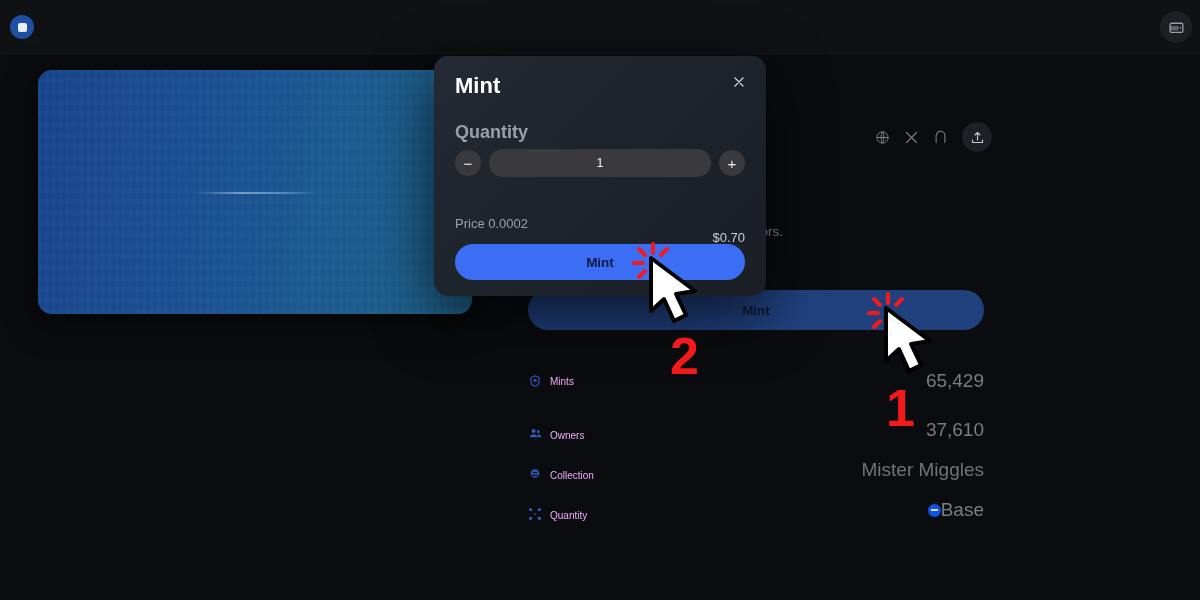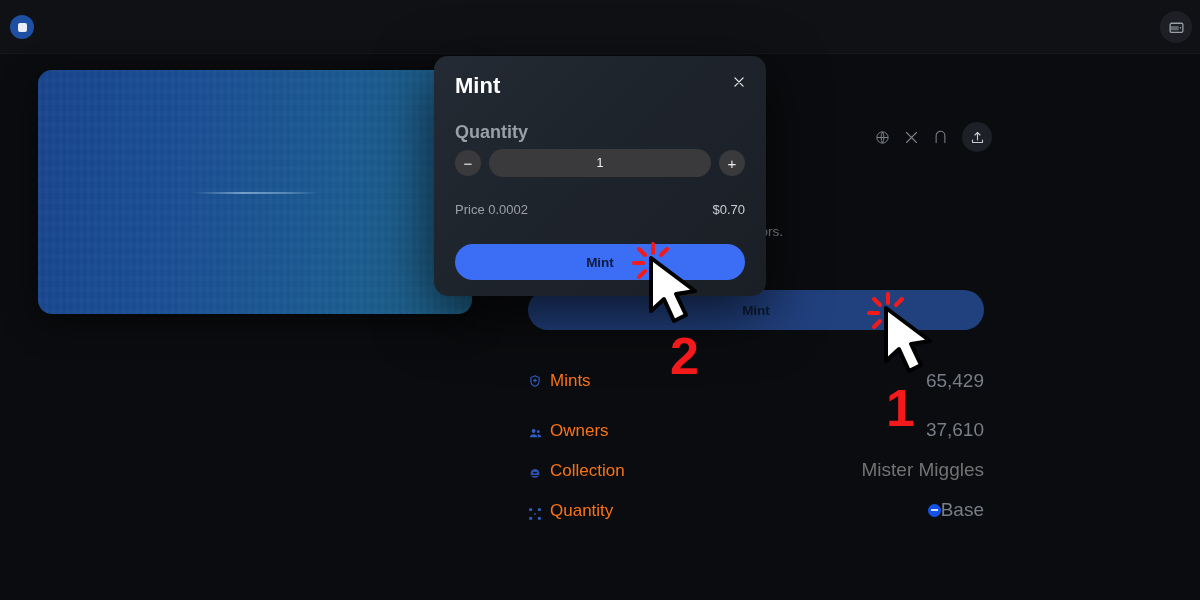--- a/index.html
+++ b/index.html
@@ -89,21 +89,21 @@
     cursor: pointer;
   }
 
   .stats { position: absolute; left: 8px; top: 295px; width: 456px; }
   .stat-row {
     display: flex; align-items: center;
     height: 40px; margin-bottom: 0px;
   }
   .stat-row + .stat-row { margin-top: 0px; align-items: flex-end; }
   .stat-ico { width: 22px; display: flex; align-items: center; color: #2f5ec4; }
-  .stat-label { color: #f97316; font-size: 17px; }
+  .stat-label { color: #f0abfc; font-size: 10px; }
   .stat-val { margin-left: auto; color: #787d86; font-size: 19px; }
   .stat-val.link { color: #737373; cursor: pointer; }
   .stat-val.net { display: flex; align-items: center; }
   .base-dot {
     width: 13px; height: 13px; border-radius: 50%; background: #1452e6;
     display: flex; align-items: center; justify-content: center;
   }
   .base-dot i { display: block; width: 7px; height: 1.6px; background: #cfdcfa; }
 
   
@@ -142,21 +142,21 @@
     flex: 1; height: 28px; border-radius: 14px;
     background: #3a3a3c; color: #f0f2f5;
     display: flex; align-items: center; justify-content: center;
     font-size: 12.5px; cursor: text;
   }
   .price-row {
     position: absolute; left: 21px; top: 146px; width: 290px;
     display: flex; align-items: center;
     color: #9aa0a8; font-size: 13px; justify-content: center;
   }
-  .price-row .usd { margin-left: auto; color: #c9ced6; }
+  .price-row .usd { margin-left: auto; color: #c9ced6; margin-top: 28px; }
   .modal-mint {
     position: absolute; left: 21px; top: 188px;
     width: 290px; height: 36px; border-radius: 18px;
     background: #3b6ef5;
     display: flex; align-items: center; justify-content: center;
     color: #0d1b3f; font-size: 13.5px; font-weight: 600;
     cursor: pointer;
   }
 
   

